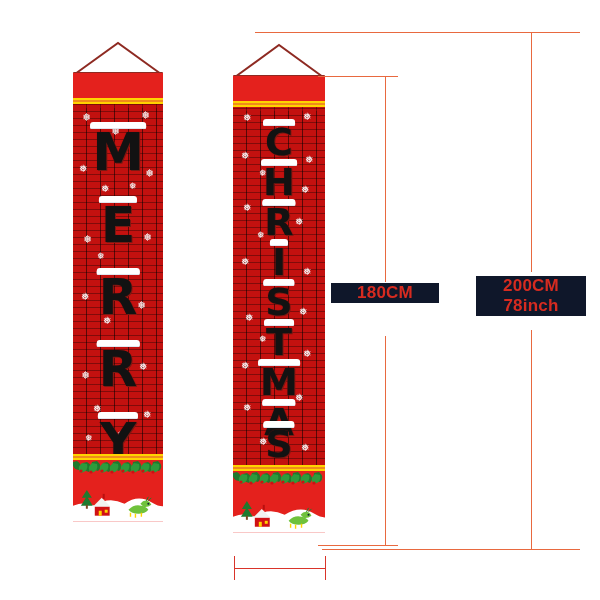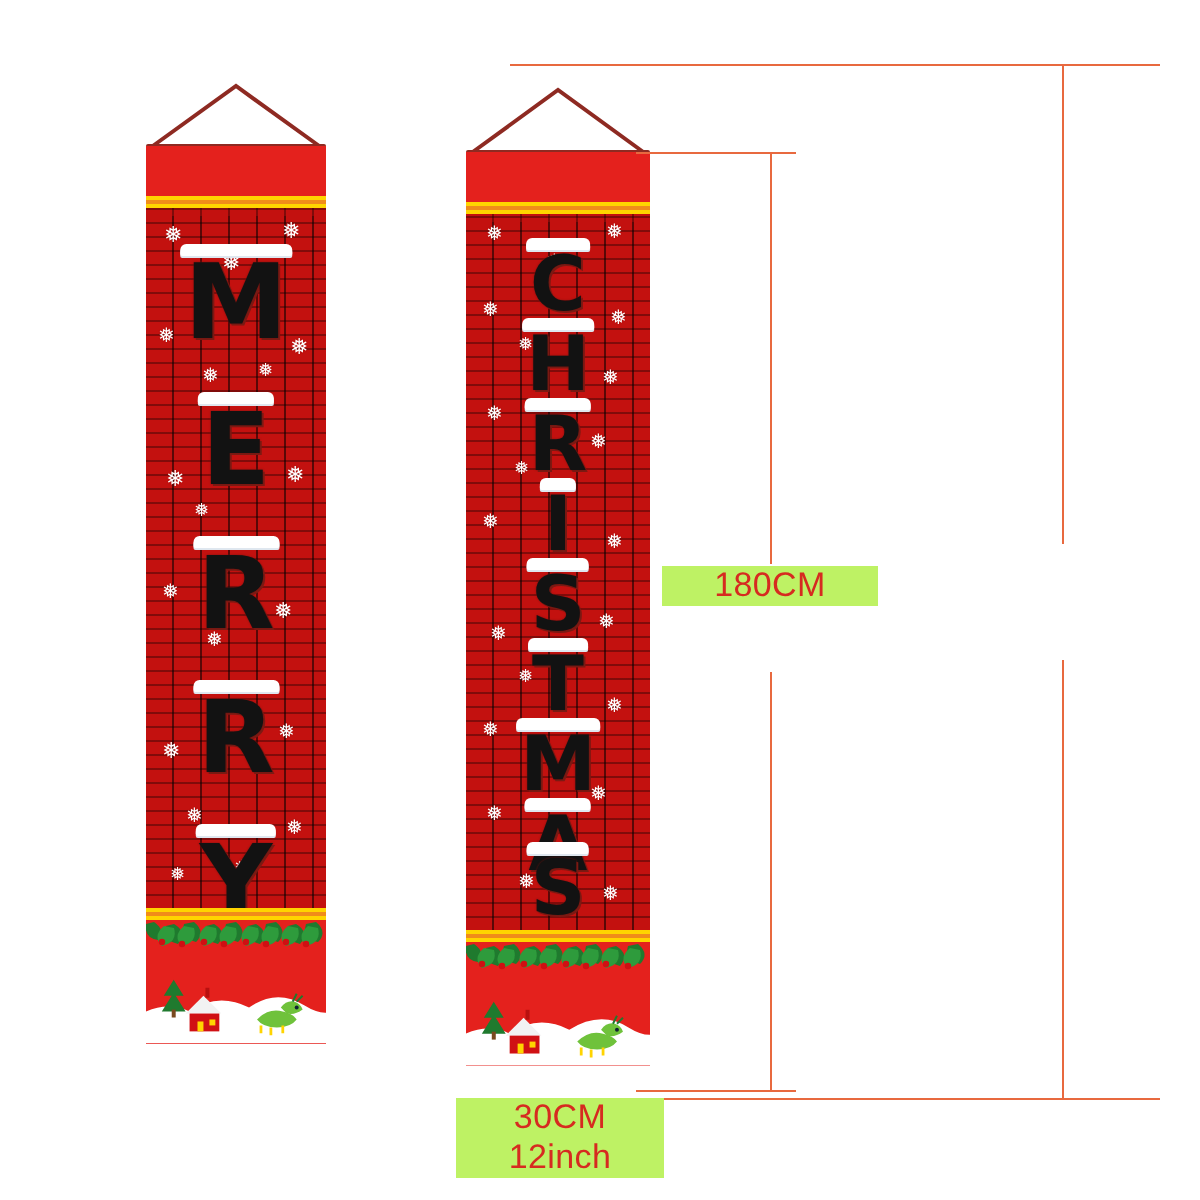--- a/index.html
+++ b/index.html
@@ -64,21 +64,21 @@
   .dimline{position:absolute;background:#e8693f;}
   .vline{width:1px;}
   .hline{height:1px;}
   .tick{position:absolute;background:#d9342a;width:1px;}
   .dimtext{
     position:absolute;color:#d62b20;
     font-family:"Liberation Sans", sans-serif;
     font-size:17px;line-height:20px;white-space:nowrap;
     text-align:center;letter-spacing:.2px;
   }
-  .bg-white{background:#bef264;}
+  .bg-white{background:#0f172a;font-weight:bold;}
 </style>
 </head>
 <body>
 
 <div id="stage">
 
   <div class="banner" id="b1" style="left:73px;top:40px;width:90px;height:482px;">
 
     <svg class="hanger" viewBox="0 0 90 482" preserveAspectRatio="none">
       <polyline points="2,34 45,3 88,34" fill="none" stroke="#8e2a22" stroke-width="2"></polyline>
@@ -310,32 +310,32 @@
       </div>
     </div>
   </div>
 
   <div class="dimline hline" style="left:255px;top:32px;width:325px;"></div>
 
   <div class="dimline hline" style="left:322px;top:549px;width:258px;"></div>
 
   <div class="dimline vline" style="left:531px;top:32px;height:240px;"></div>
   <div class="dimline vline" style="left:531px;top:330px;height:219px;"></div>
+  <div class="dimtext bg-white" style="left:476px;top:276px;width:110px;">
+    <div>200CM</div>
+    <div>78inch</div>
+  </div>
 
   <div class="dimline hline" style="left:318px;top:76px;width:80px;"></div>
 
   <div class="dimline hline" style="left:318px;top:545px;width:80px;"></div>
 
   <div class="dimline vline" style="left:385px;top:76px;height:206px;"></div>
   <div class="dimline vline" style="left:385px;top:336px;height:209px;"></div>
   <div class="dimtext bg-white" style="left:331px;top:283px;width:108px;">
     <div>180CM</div>
   </div>
 
   <div class="dimline hline" style="left:234px;top:568px;width:91px;background:#d9342a;"></div>
   <div class="tick" style="left:234px;top:556px;height:24px;"></div>
   <div class="tick" style="left:325px;top:556px;height:24px;"></div>
-  <div class="dimtext bg-white" style="left:228px;top:549px;width:104px;">
-    <div>30CM</div>
-    <div>12inch</div>
-  </div>
 
 </div>
 
 </body></html>

